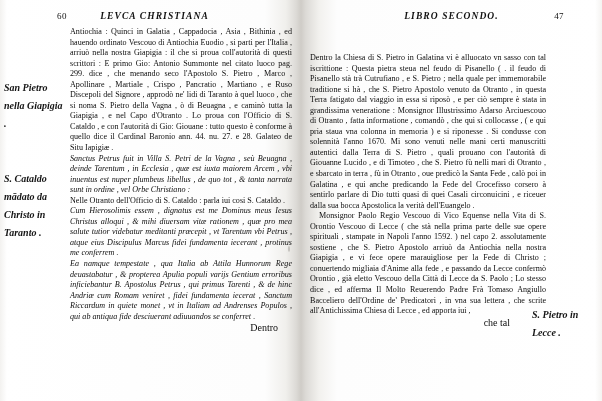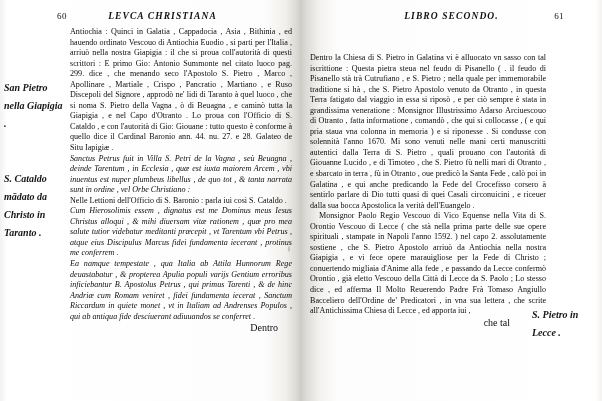--- a/index.html
+++ b/index.html
@@ -30,21 +30,21 @@
   .folio{
     position:absolute;top:0;font-style:normal;font-size:9px;
     font-family:"Liberation Serif",serif;
   }
   .head-title{
     position:absolute;top:0;width:100%;text-align:center;
     font-style:italic;font-weight:bold;font-size:9.5px;letter-spacing:1.1px;
   }
   .left .folio{left:57px;}
   .right .folio{right:38px;}
-  .left .head-title{padding-left:12px;font-family:Liberation Serif, serif;}
+  .left .head-title{padding-left:4px;font-family:Liberation Serif, serif;}
   .right .head-title{padding-right:12px;}
 
   
   .col{
     position:absolute;top:27px;
     font-size:8.1px;line-height:10.55px;
     text-align:justify;
     color:#0d0d0d;
   }
   .left .col{left:70px;width:222px;}
@@ -94,38 +94,38 @@
   <div class="page left">
 
     <div class="head">
       <span class="folio">60</span>
       <span class="head-title">LEVCA CHRISTIANA</span>
     </div>
 
     <div class="col">
       <p>Antiochia : Quinci in Galatia , Cappadocia , Asia , Bithinia , ed hauendo ordinato Vescouo di Antiochia Euodio , si parti per l'Italia , arriuò nella nostra Giapigia : il che si proua coll'autorità di questi scrittori : E primo Gio: Antonio Summonte nel citato luoco pag. 299. dice , che menando seco l'Apostolo S. Pietro , Marco , Apollinare , Martiale , Crispo , Pancratio , Martiano , e Ruso Discepoli del Signore , approdò ne' lidi di Taranto à quel luoco , che si noma S. Pietro della Vagna , ò di Beuagna , e caminò tutta la Giapigia , e nel Capo d'Otranto . Lo proua con l'Officio di S. Cataldo , e con l'autorità di Gio: Giouane : tutto questo è conforme à quello dice il Cardinal Baronio ann. 44. nu. 27. e 28. Galateo de Situ Iapigiæ .</p>
       <p class="lat">Sanctus Petrus fuit in Villa S. Petri de la Vagna , seù Beuagna , deinde Tarentum , in Ecclesia , quæ est iuxta maiorem Arcem , vbi inuentus est nuper plumbeus libellus , de quo tot , &amp; tanta narrata sunt in ordine , vel Orbe Christiano :</p>
-      <p>Nelle Lettioni dell'Officio di S. Baronio : parla iui cosi S. Cataldo .</p>
+      <p>Nelle Otranto dell'Officio di S. Cataldo : parla iui cosi S. Cataldo .</p>
       <p class="lat">Cum Hierosolimis essem , dignatus est me Dominus meus Iesus Christus alloqui , &amp; mihi diuersam vitæ rationem , quæ pro mea salute tutior videbatur meditanti præcepit , vt Tarentum vbi Petrus , atque eius Discipulus Marcus fidei fundamenta iecerant , protinus me conferrem .</p>
       <p class="lat">Ea namque tempestate , qua Italia ab Attila Hunnorum Rege deuastabatur , &amp; propterea Apulia populi varijs Gentium erroribus inficiebantur B. Apostolus Petrus , qui primus Tarenti , &amp; de hinc Andriæ cum Romam veniret , fidei fundamenta iecerat , Sanctum Riccardum in quiete monet , vt in Italiam ad Andrenses Populos , qui ab antiqua fide desciuerant adiuuandos se conferret .</p>
       <div class="catch">Dentro</div>
     </div>
 
     <div class="note n1">San Pietro nella Giapigia .</div>
     <div class="note n2">S. Cataldo mādato da Christo in Taranto .</div>
 
     <div class="speck" style="left:286px;top:62px;width:2px;height:5px;"></div>
     <div class="speck" style="left:288px;top:246px;width:2px;height:6px;"></div>
   </div>
 
   <div class="page right">
 
     <div class="head">
       <span class="head-title">LIBRO SECONDO.</span>
-      <span class="folio">61</span>
+      <span class="folio">47</span>
     </div>
 
     <div class="col">
       <p>Dentro la Chiesa di S. Pietro in Galatina vi è alluocato vn sasso con tal iscrittione : Questa pietra steua nel feudo di Pisanello ( . il feudo di Pisanello stà trà Cutrufiano , e S. Pietro ; nella quale per immemorabile traditione si hà , che S. Pietro Apostolo venuto da Otranto , in questa Terra fatigato dal viaggio in essa si riposò , e per ciò sempre è stata in grandissima veneratione : Monsignor Illustrissimo Adarso Arciuescouo di Otranto , fatta informatione , comandò , che qui si collocasse , ( e qui pria staua vna colonna in memoria ) e si riponesse . Si condusse con solennità l'anno 1670. Mi sono venuti nelle mani certi manuscritti autentici dalla Terra di S. Pietro , quali prouano con l'autorità di Giouanne Lucido , e di Timoteo , che S. Pietro fù nelli mari di Otranto , e sbarcato in terra , fù in Otranto , oue predicò la Santa Fede , calò poi in Galatina , e qui anche predicando la Fede del Crocefisso corsero à sentirlo parlare di Dio tutti quasi di quei Casali circonuicini , e riceuer dalla sua bocca Apostolica la verità dell'Euangelo .</p>
       <p class="ind">Monsignor Paolo Regio Vescouo di Vico Equense nella Vita di S. Orontio Vescouo di Lecce ( che stà nella prima parte delle sue opere spirituali , stampate in Napoli l'anno 1592. ) nel capo 2. assolutamente sostiene , che S. Pietro Apostolo arriuò da Antiochia nella nostra Giapigia , e vi fece opere marauigliose per la Fede di Christo ; conuertendo migliaia d'Anime alla fede , e passando da Lecce confermò Orontio , già eletto Vescouo della Città di Lecce da S. Paolo ; Lo stesso dice , ed afferma Il Molto Reuerendo Padre Frà Tomaso Angiullo Bacceliero dell'Ordine de' Predicatori , in vna sua lettera , che scrite all'Antichissima Chiesa di Lecce , ed apporta iui ,</p>
       <div class="catch">che tal</div>
     </div>
 
     <div class="note nr1">S. Pietro in Lecce .</div>
   </div>

